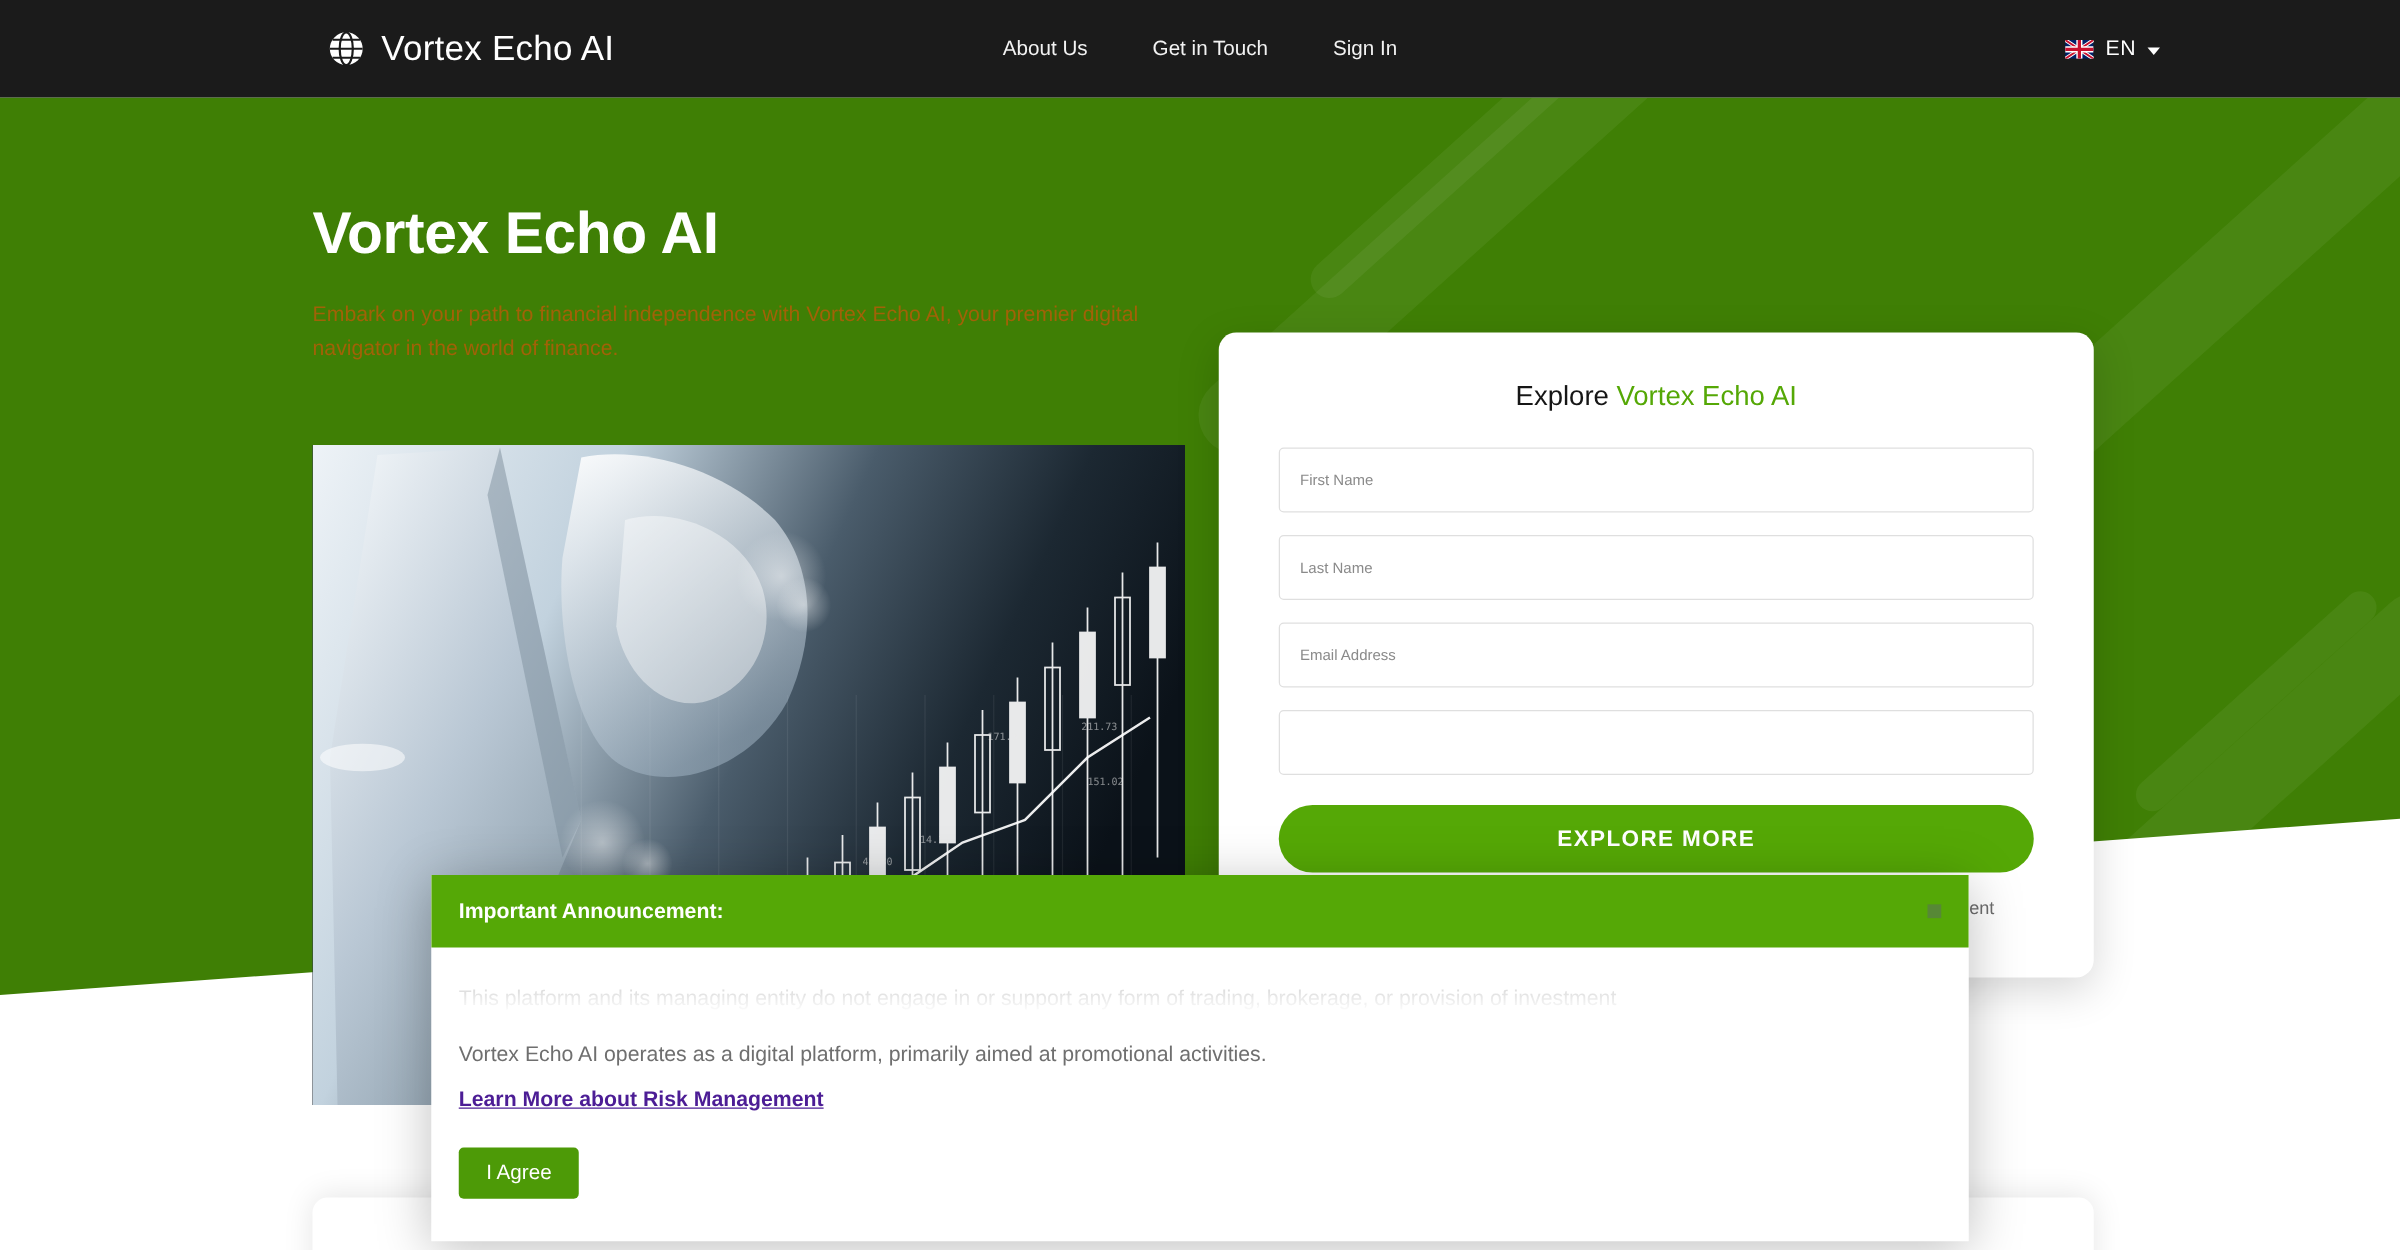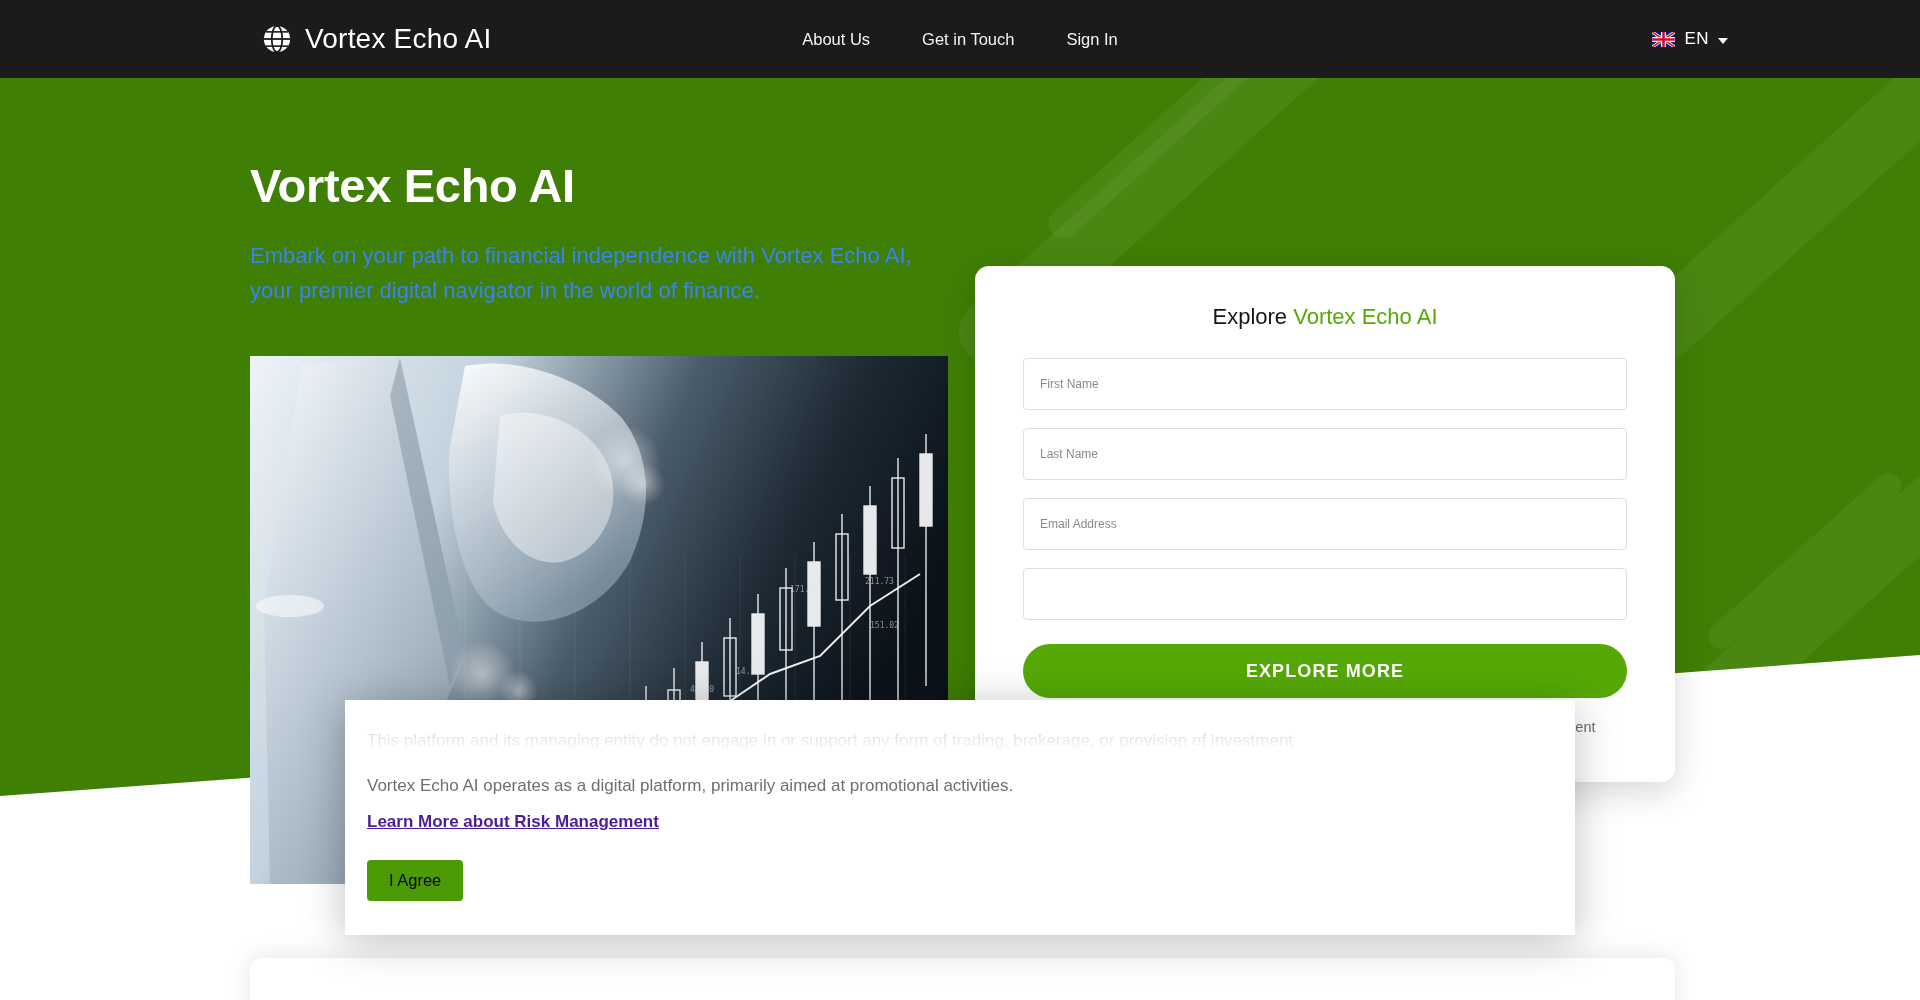--- a/index.html
+++ b/index.html
@@ -128,22 +128,22 @@
   }
   .hero-title {
     color: #ffffff;
     font-size: 47px;
     font-weight: 700;
     letter-spacing: -0.3px;
     line-height: 1.12;
     margin-bottom: 25px;
   }
   .hero-sub {
-    color: #3b82f6;
-    font-size: 22px;
+    color: #a16207;
+    font-size: 17px;
     line-height: 1.62;
     max-width: 680px;
     font-weight: 400;
   }
 
   .hero-img {
     position: absolute;
     left: 250px;
     top: 356px;
     width: 698px;
@@ -301,21 +301,21 @@
     font-weight: 700;
     color: #4c1d95;
     text-decoration: underline;
     cursor: pointer;
   }
   .modal-foot {
     padding: 10px 22px 34px 22px;
   }
   .agree-btn {
     background: #4d9a07;
-    color: #000000;
+    color: #ffffff;
     border: none;
     border-radius: 4px;
     padding: 11px 22px;
     font-size: 16.5px;
     font-family: "Liberation Sans", sans-serif;
     cursor: pointer;
   }
 </style>
 </head>
 <body>
@@ -504,20 +504,24 @@
 
     <div class="consent">
       <span class="consent-box"></span>
       <span class="consent-text">By clicking this box you consent to be contacted by email, phone call, and investment</span>
     </div>
   </div>
 
   <div class="lowercard"></div>
 
   <div class="modal">
+    <div class="modal-head">
+      <span class="modal-title">Important Announcement:</span>
+      <button class="modal-close"></button>
+    </div>
     <div class="modal-body">
       <p class="modal-p fade">This platform and its managing entity do not engage in or support any form of trading, brokerage, or provision of investment</p>
       <p class="modal-p">Vortex Echo AI operates as a digital platform, primarily aimed at promotional activities.</p>
       <a class="modal-link" href="#">Learn More about Risk Management</a>
     </div>
     <div class="modal-foot">
       <button class="agree-btn">I Agree</button>
     </div>
   </div>
 

